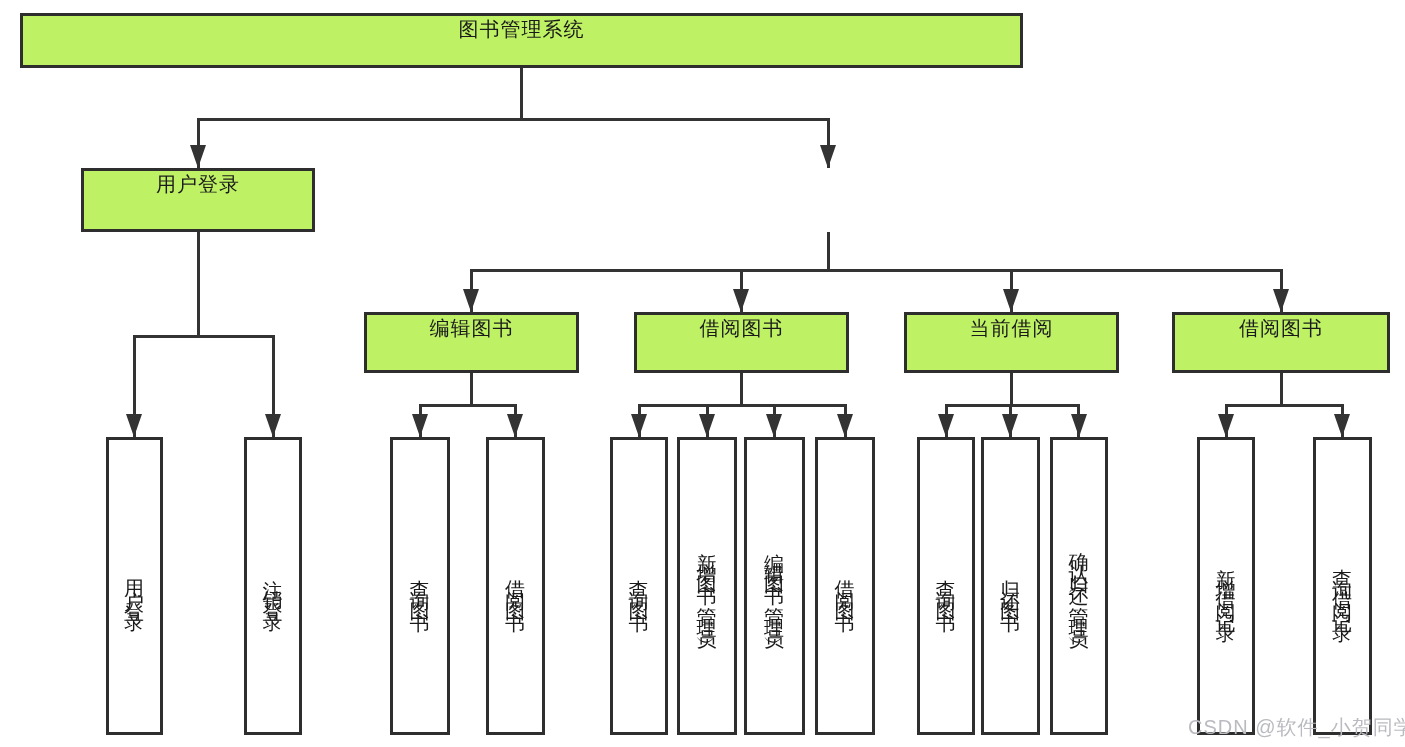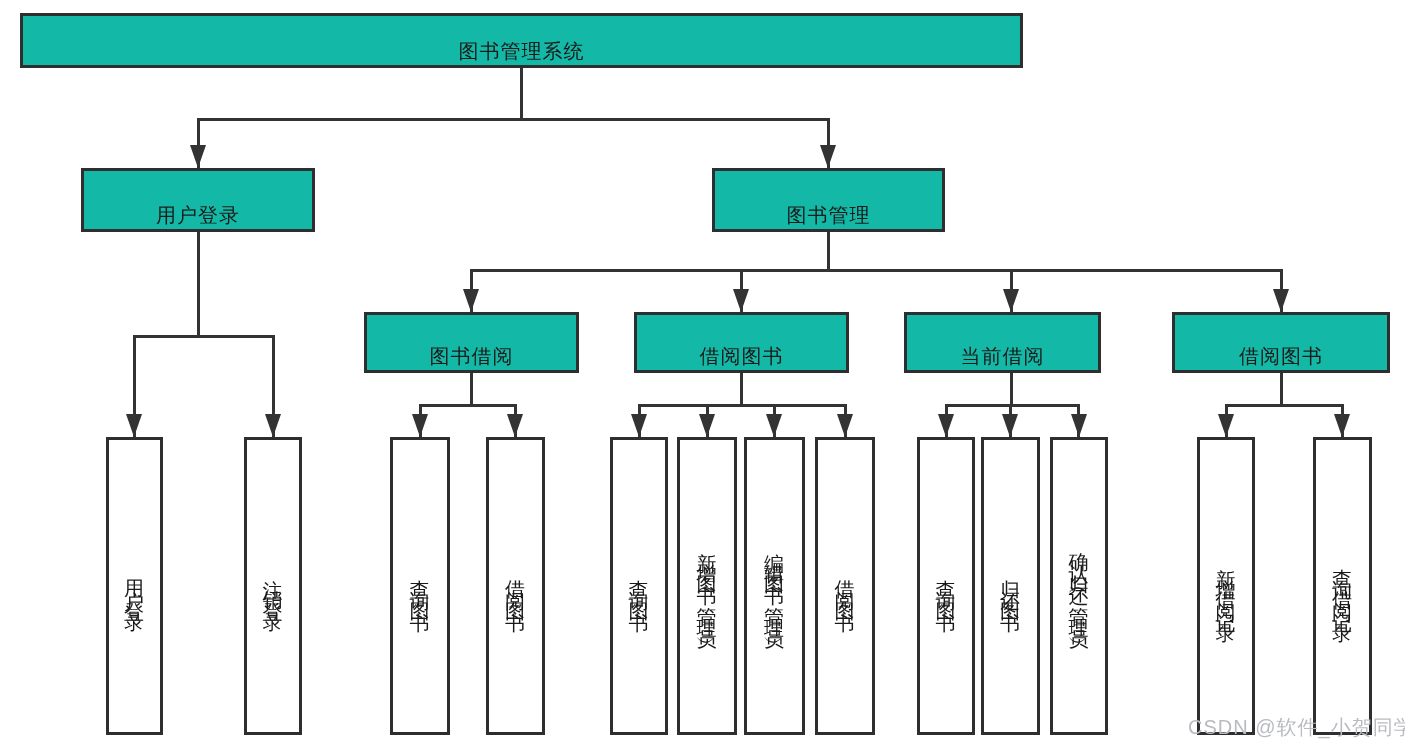--- a/index.html
+++ b/index.html
@@ -17,23 +17,23 @@
     position:relative;
     width:1405px;
     height:747px;
     background:var(--background);
     overflow:hidden;
   }
   .box{
     position:absolute;
     box-sizing:border-box;
     border:3px solid var(--box-border);
-    background:#14b8a6;
+    background:#bef264;
     display:flex;
-    align-items:flex-end;
+    align-items:flex-start;
     justify-content:center;
     font-size:20px;
     letter-spacing:1px;
     color:var(--text);
   }
   .vbox{
     position:absolute;
     top:437px;
     height:298px;
     box-sizing:border-box;
@@ -74,33 +74,30 @@
 <div class="canvas">
 
   <div class="box" style="left:20px;top:13px;width:1003px;height:55px">
     <span>图书管理系统</span>
   </div>
 
   <div class="box" style="left:81px;top:168px;width:234px;height:64px">
     <span>用户登录</span>
   </div>
 
-  <div class="box" style="left:712px;top:168px;width:233px;height:64px">
-    <span>图书管理</span>
-  </div>
 
   <div class="box" style="left:364px;top:312px;width:215px;height:61px">
-    <span>图书借阅</span>
+    <span>编辑图书</span>
   </div>
 
   <div class="box" style="left:634px;top:312px;width:215px;height:61px">
     <span>借阅图书</span>
   </div>
 
-  <div class="box" style="left:904px;top:312px;width:197px;height:61px">
+  <div class="box" style="left:904px;top:312px;width:215px;height:61px">
     <span>当前借阅</span>
   </div>
 
   <div class="box" style="left:1172px;top:312px;width:218px;height:61px">
     <span>借阅图书</span>
   </div>
 
   <div class="vbox" style="left:106px;width:57px">用户登录</div>
   <div class="vbox" style="left:244px;width:58px">注销登录</div>
 

